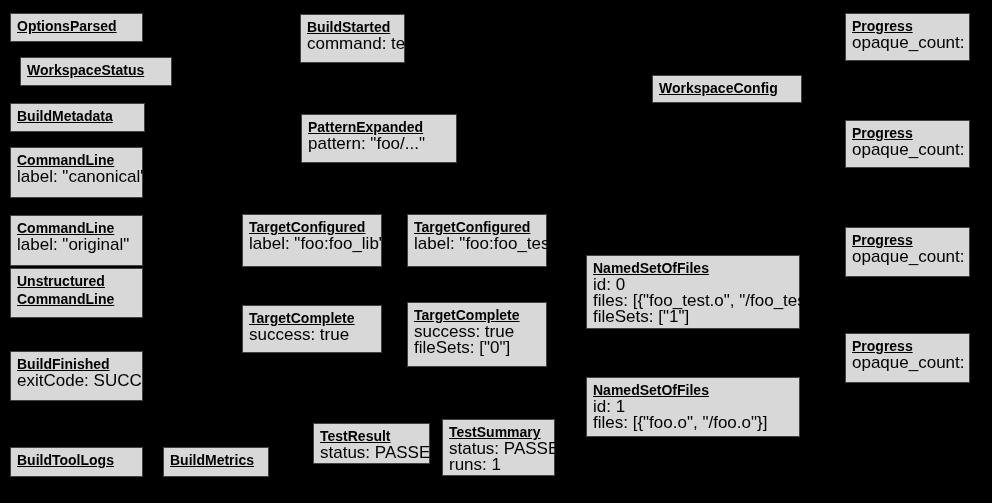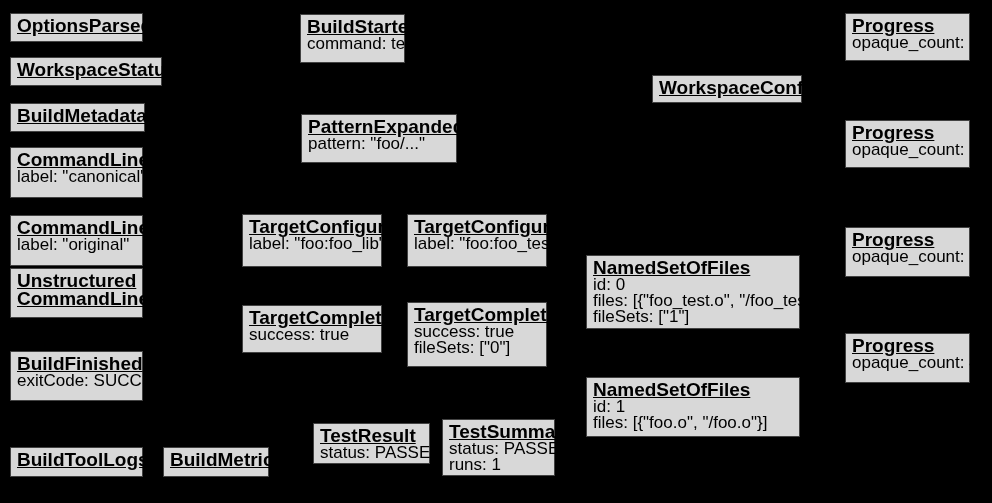--- a/index.html
+++ b/index.html
@@ -17,21 +17,21 @@
   }
   .box {
     position: absolute;
     box-sizing: border-box;
     background: #d8d8d8;
     border: 1px solid #424242;
     color: #000000;
     padding: 3px 6px 3px 6px;
   }
   .box-title {
-    font-size: 19px;
+    font-size: 14px;
     font-weight: bold;
     line-height: 18px;
     text-decoration: underline;
     white-space: nowrap;
   }
   .box-title.wrap {
     white-space: normal;
   }
   .box-line {
     font-size: 17px;
@@ -41,21 +41,21 @@
 </style>
 </head>
 <body>
 
 <div class="stage">
 
   <div class="box" style="left:10px;top:13px;width:133px;height:29px">
     <div class="box-title">OptionsParsed</div>
   </div>
 
-  <div class="box" style="left:10px;top:57px;width:152px;height:29px">
+  <div class="box" style="left:20px;top:57px;width:152px;height:29px">
     <div class="box-title">WorkspaceStatus</div>
   </div>
 
   <div class="box" style="left:10px;top:103px;width:135px;height:29px">
     <div class="box-title">BuildMetadata</div>
   </div>
 
   <div class="box" style="left:10px;top:147px;width:133px;height:51px">
     <div class="box-title">CommandLine</div>
     <div class="box-line">label: "canonical"</div>

